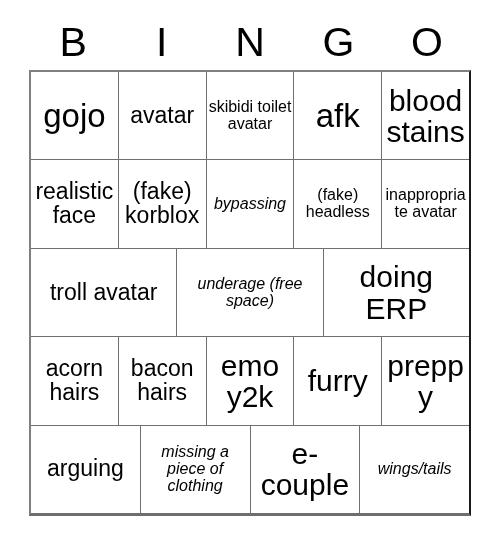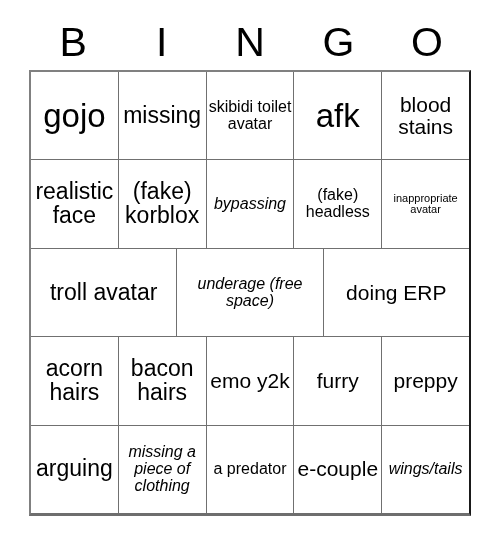--- a/index.html
+++ b/index.html
@@ -81,25 +81,25 @@
   .cell-text {
     display: block;
     width: 100%;
     line-height: 1.04;
     word-wrap: break-word;
     hyphens: none;
   }
 
   
   .t-xl   { font-size: 33px; }
-  .t-lg   { font-size: 21px; }
+  .t-lg   { font-size: 30px; }
   .t-md   { font-size: 23px; }
   .t-sm   { font-size: 16px; }
   .t-xs   { font-size: 16px; font-style: italic; }
-  .t-xxs  { font-size: 11px; }
+  .t-xxs  { font-size: 16px; }
 </style>
 </head>
 <body>
 
 <div id="bingo-card">
 
   <div class="header-row">
     <div class="header-cell">B</div>
     <div class="header-cell">I</div>
     <div class="header-cell">N</div>
@@ -107,21 +107,21 @@
     <div class="header-cell">O</div>
   </div>
 
   <div class="grid">
 
     <div class="grid-row">
       <div class="cell">
           <span class="cell-text t-xl">gojo</span>
         </div>
       <div class="cell">
-          <span class="cell-text t-md">missing</span>
+          <span class="cell-text t-md">avatar</span>
         </div>
       <div class="cell">
           <span class="cell-text t-sm">skibidi toilet avatar</span>
         </div>
       <div class="cell">
           <span class="cell-text t-xl">afk</span>
         </div>
       <div class="cell">
           <span class="cell-text t-lg">blood stains</span>
         </div>
@@ -176,23 +176,20 @@
     </div>
 
     <div class="grid-row">
       <div class="cell">
           <span class="cell-text t-md">arguing</span>
         </div>
       <div class="cell">
           <span class="cell-text t-xs">missing a piece of clothing</span>
         </div>
       <div class="cell">
-          <span class="cell-text t-sm">a predator</span>
-        </div>
-      <div class="cell">
           <span class="cell-text t-lg">e-couple</span>
         </div>
       <div class="cell">
           <span class="cell-text t-xs">wings/tails</span>
         </div>
     </div>
 
   </div>
 </div>
 

